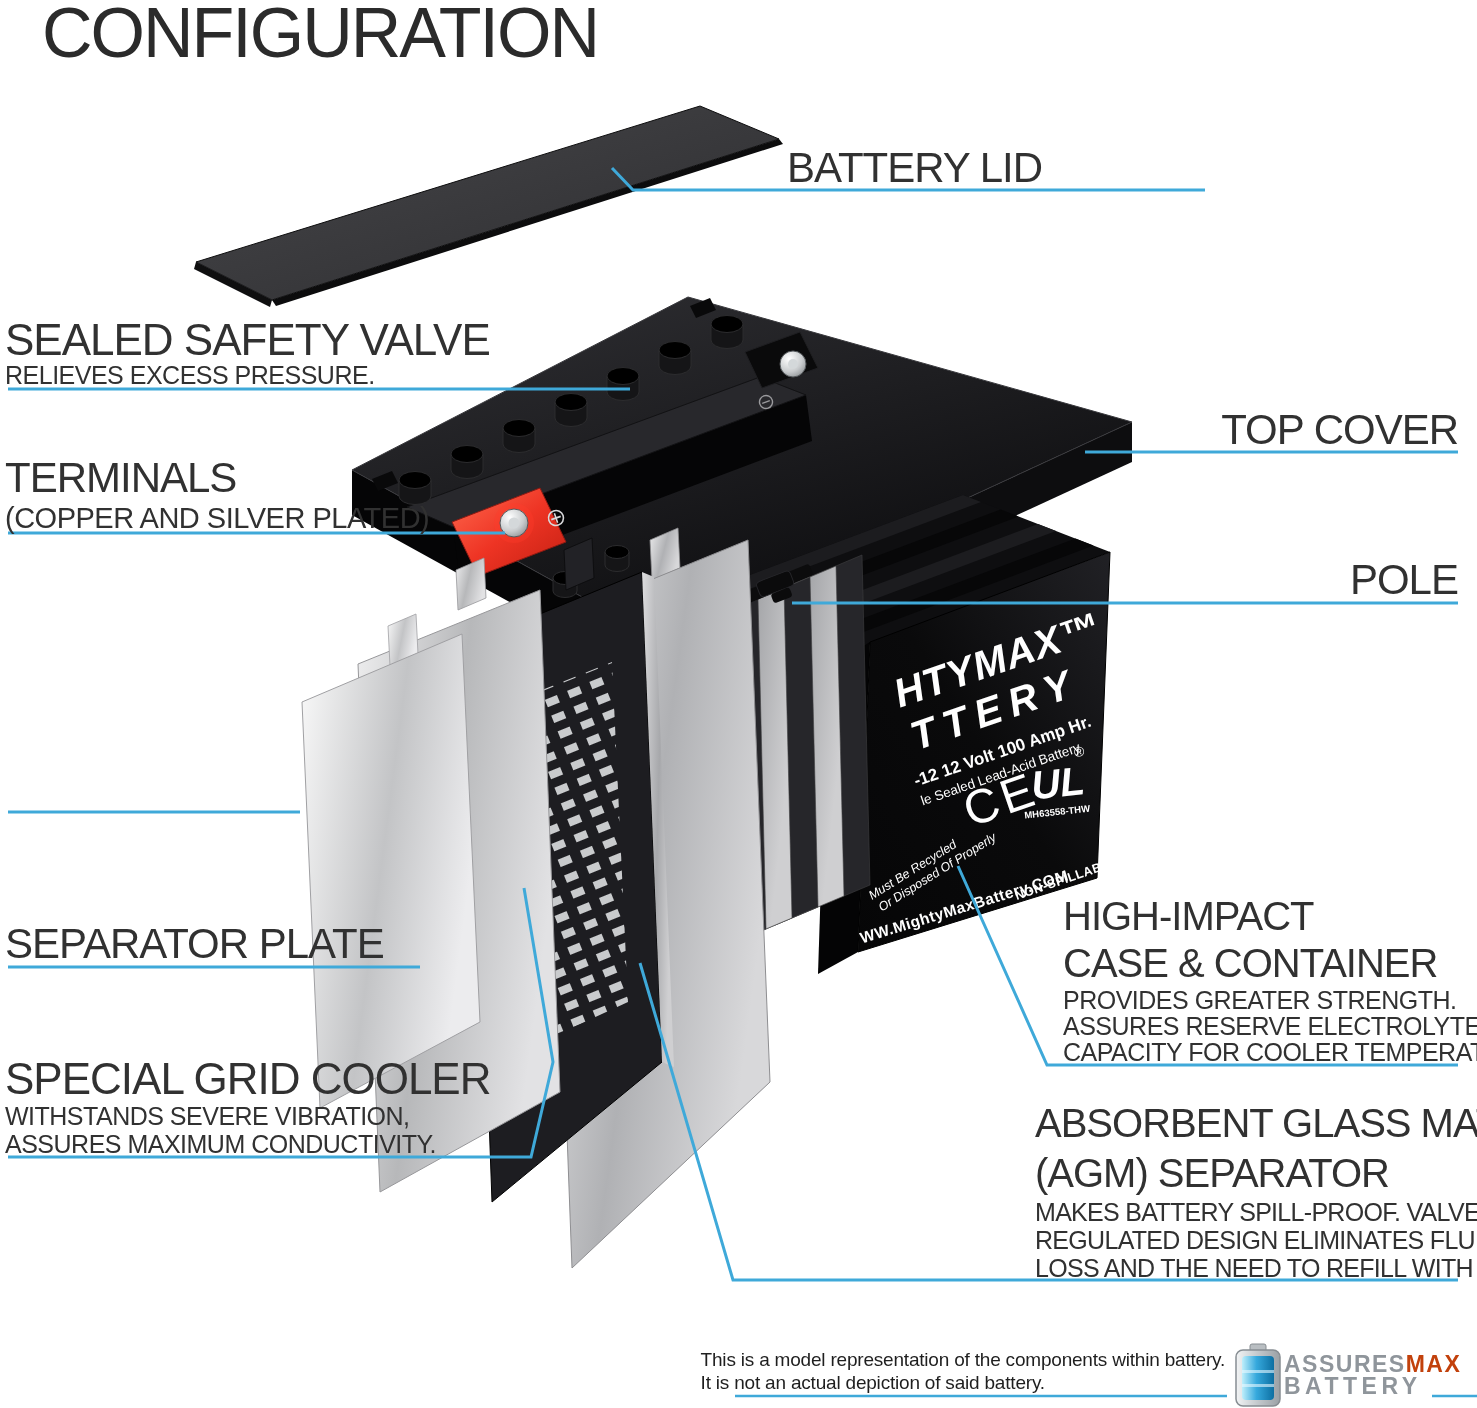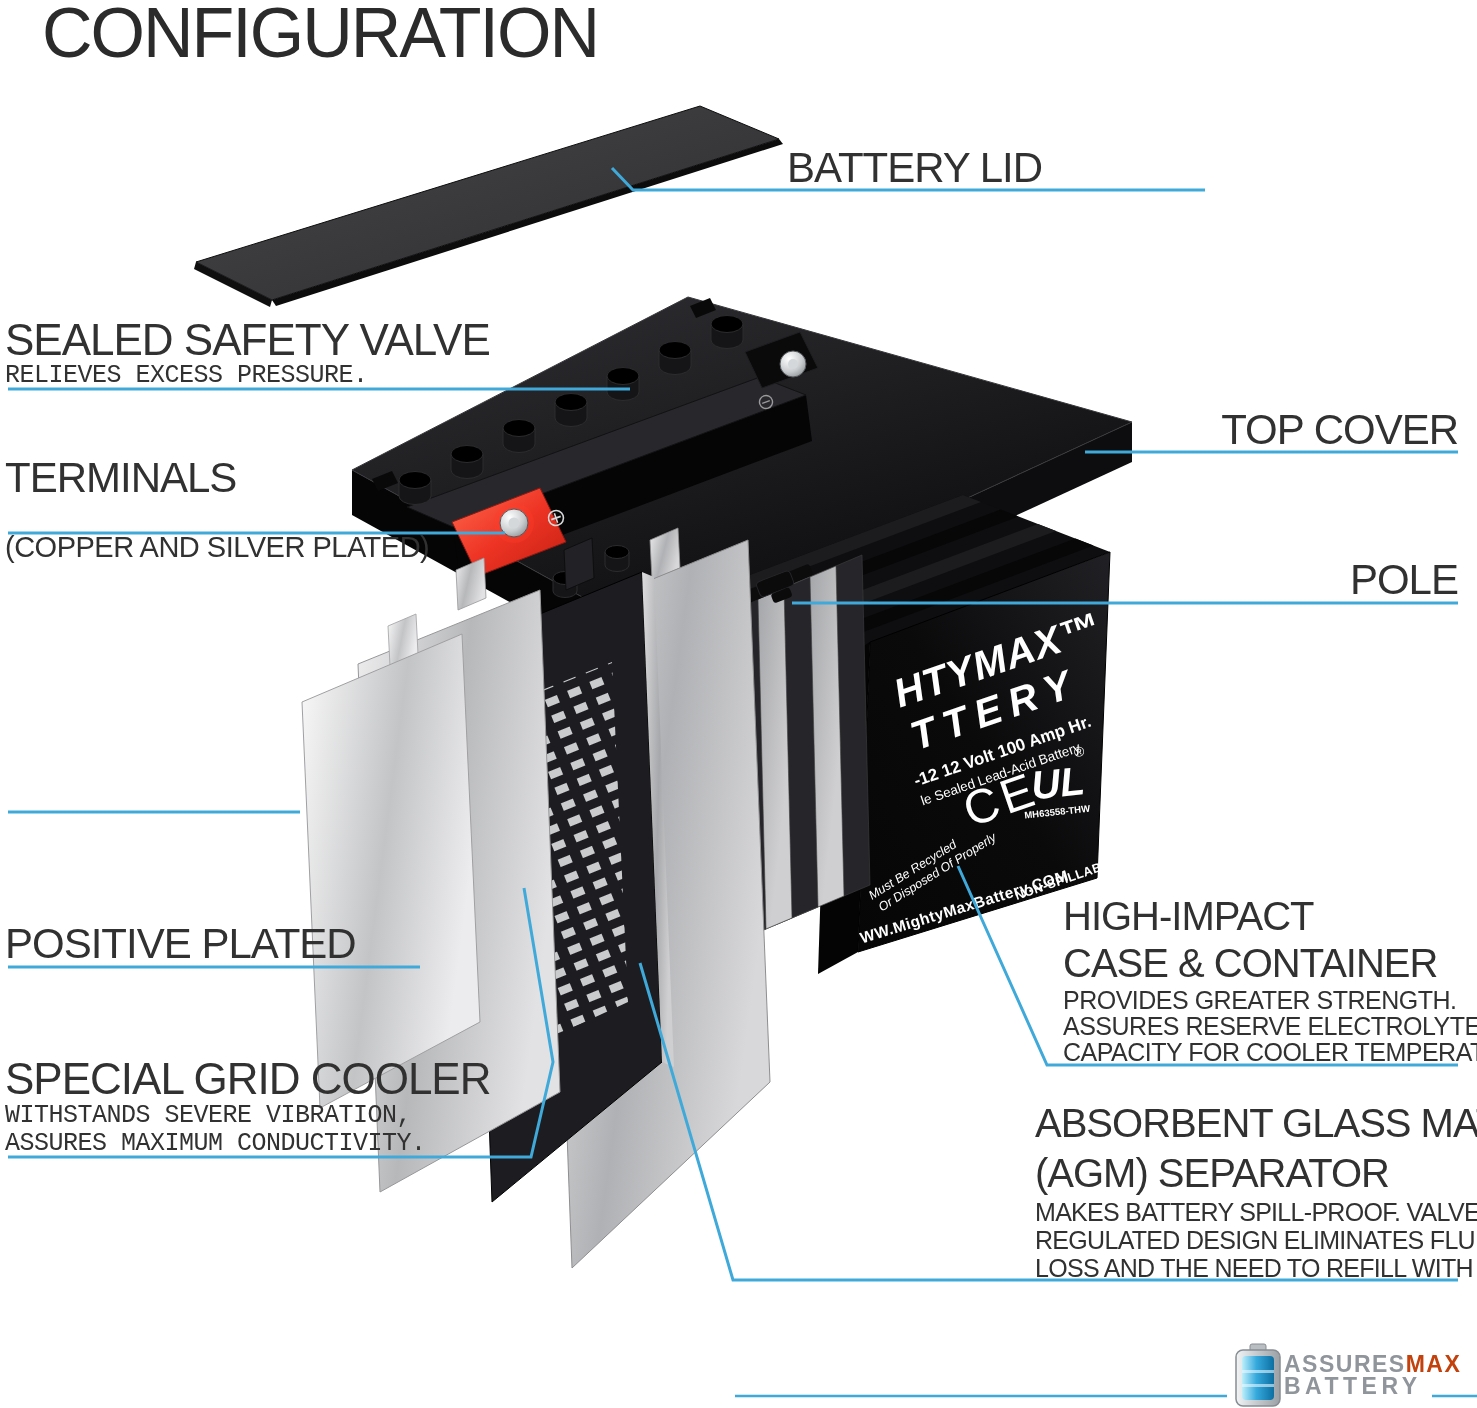--- a/index.html
+++ b/index.html
@@ -4,22 +4,22 @@
 <style>
   html,body{margin:0;padding:0;background:#fff;}
   .stage{position:relative;width:1477px;height:1408px;background:#ffffff;overflow:hidden;
          font-family:"Liberation Sans", sans-serif;}
   .art{position:absolute;left:0;top:0;width:1477px;height:1408px;}
   .hud{position:absolute;left:0;top:0;width:1477px;height:1408px;pointer-events:none;}
   .lbl{position:absolute;color:#313131;white-space:nowrap;}
   .ttl{font-size:70px;line-height:74px;letter-spacing:-2px;color:#2b2b2b;}
   .big{font-size:44px;line-height:44px;letter-spacing:-1px;}
   .xl{font-size:42px;line-height:44px;letter-spacing:-1px;}
-  .sm{font-size:25px;line-height:27px;letter-spacing:-0.5px;font-family:Liberation Mono, monospace;}
-  .md{font-size:29px;line-height:30px;letter-spacing:-0.5px;margin-top:29px;}
+  .sm{font-size:25px;line-height:27px;letter-spacing:-0.5px;}
+  .md{font-size:29px;line-height:30px;letter-spacing:-0.5px;}
   .hih{font-size:40px;line-height:47px;letter-spacing:-1px;}
   .his{font-size:25px;line-height:26px;letter-spacing:-0.5px;}
   .agh{font-size:40px;line-height:50px;letter-spacing:-1px;}
   .ags{font-size:25px;line-height:28px;letter-spacing:-0.7px;}
   .rt{text-align:left;}
   .foot{font-size:19px;line-height:23px;color:#1f1f1f;letter-spacing:-0.2px;}
   .logo-line{font-weight:bold;color:#8f959b;}
   .l1{font-size:23px;line-height:21px;letter-spacing:1.5px;}
   .l2{font-size:23px;line-height:23px;letter-spacing:4.5px;}
   .logo-max{color:#c2410c;}
@@ -279,21 +279,21 @@
     <div class="lbl" style="left:5px;top:453px">
       <div class="xl" style="line-height:50px">TERMINALS</div>
       <div class="md">(COPPER AND SILVER PLATED)</div>
     </div>
 
     <div class="lbl xl rt" style="right:19px;top:408px">TOP COVER</div>
 
     <div class="lbl xl rt" style="right:19px;top:558px">POLE</div>
 
 
-    <div class="lbl xl" style="left:5px;top:922px">POSITIVE PLATED</div>
+    <div class="lbl xl" style="left:5px;top:922px">SEPARATOR PLATE</div>
 
     <div class="lbl" style="left:5px;top:1056px">
       <div class="big" style="line-height:46px">SPECIAL GRID COOLER</div>
       <div class="sm" style="line-height:28px">WITHSTANDS SEVERE VIBRATION,</div>
       <div class="sm" style="line-height:28px">ASSURES MAXIMUM CONDUCTIVITY.</div>
     </div>
 
     <div class="lbl" style="left:1063px;top:893px">
       <div class="hih">HIGH-IMPACT</div>
       <div class="hih">CASE &amp; CONTAINER</div>
@@ -303,19 +303,23 @@
     </div>
 
     <div class="lbl" style="left:1035px;top:1098px">
       <div class="agh">ABSORBENT GLASS MAT</div>
       <div class="agh">(AGM) SEPARATOR</div>
       <div class="ags">MAKES BATTERY SPILL-PROOF. VALVE</div>
       <div class="ags">REGULATED DESIGN ELIMINATES FLUID</div>
       <div class="ags">LOSS AND THE NEED TO REFILL WITH ACID.</div>
     </div>
 
+    <div class="lbl foot rt" style="right:252px;top:1348px">
+      <div>This is a model representation of the components within battery.</div>
+      <div>It is not an actual depiction of said battery.</div>
+    </div>
 
     <div class="lbl" style="left:1284px;top:1354px">
       <div class="logo-line l1"><span>ASSURES</span><span class="logo-max">MAX</span></div>
       <div class="logo-line l2">BATTERY</div>
     </div>
   </div>
 </div>
 
 </body></html>

